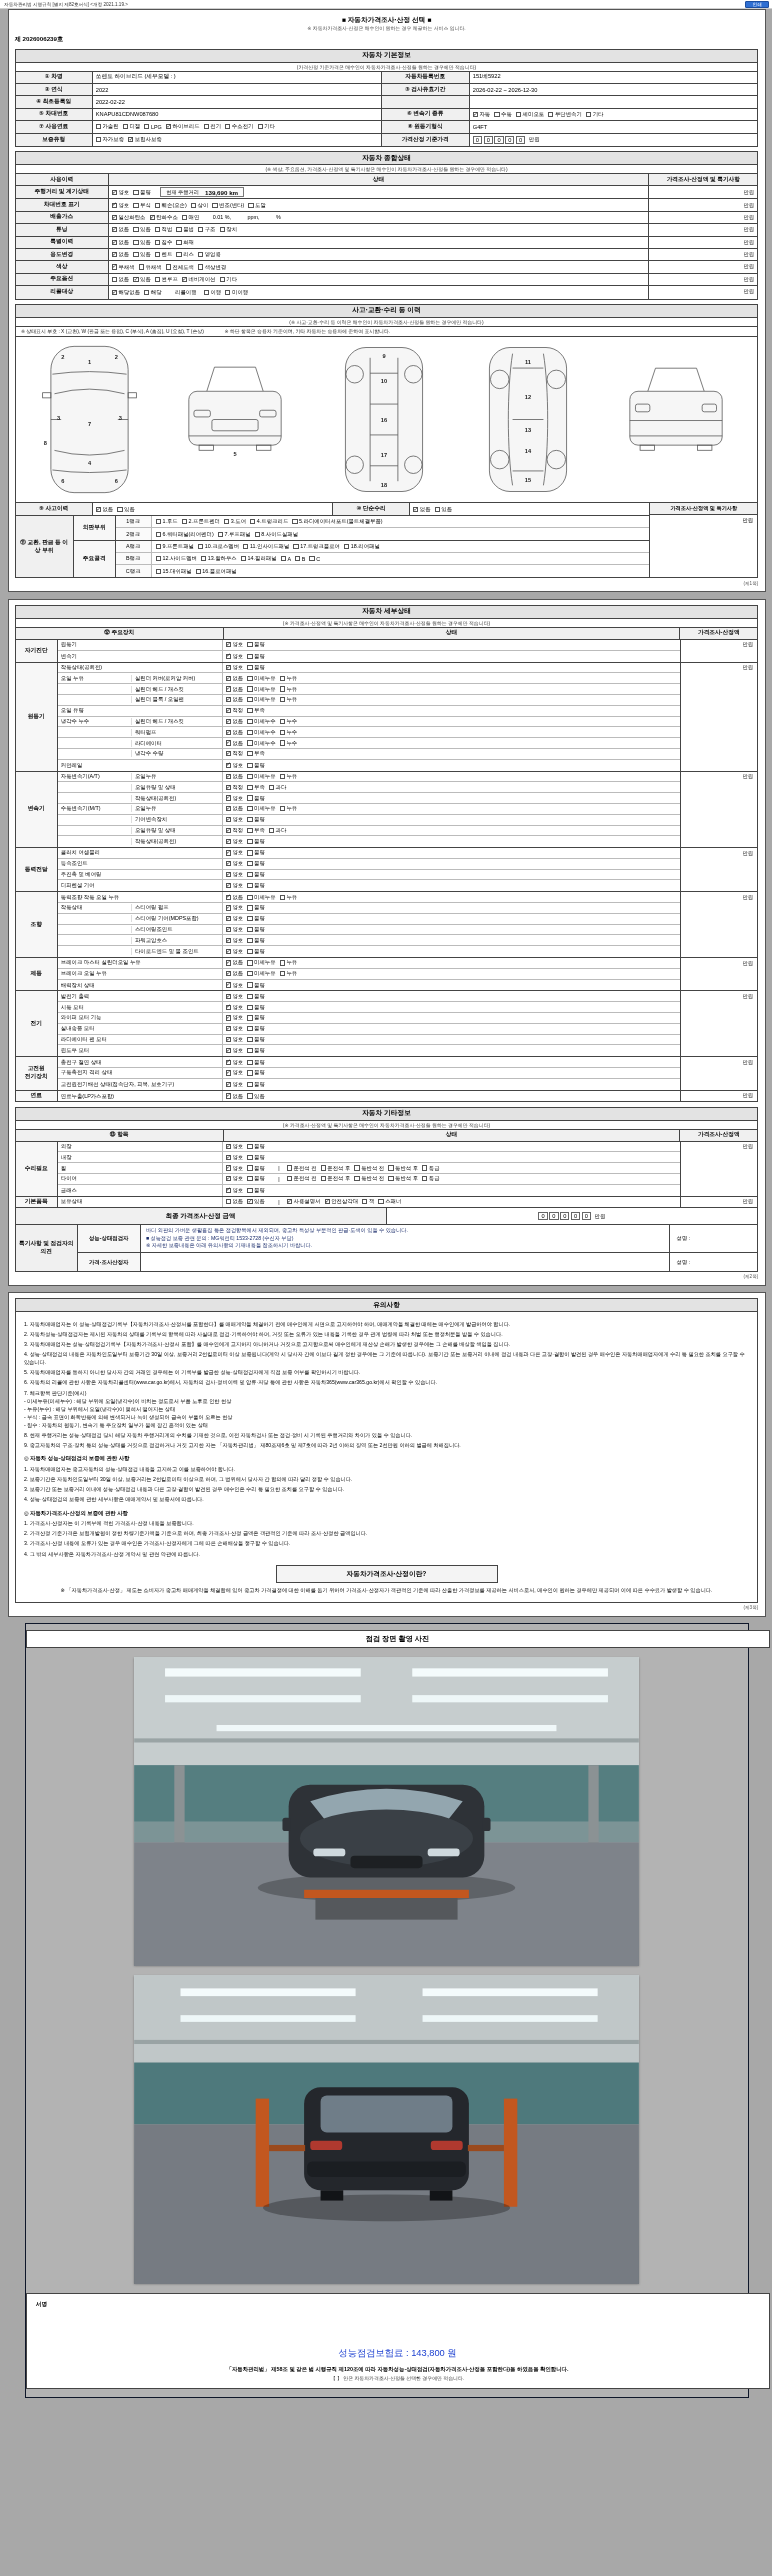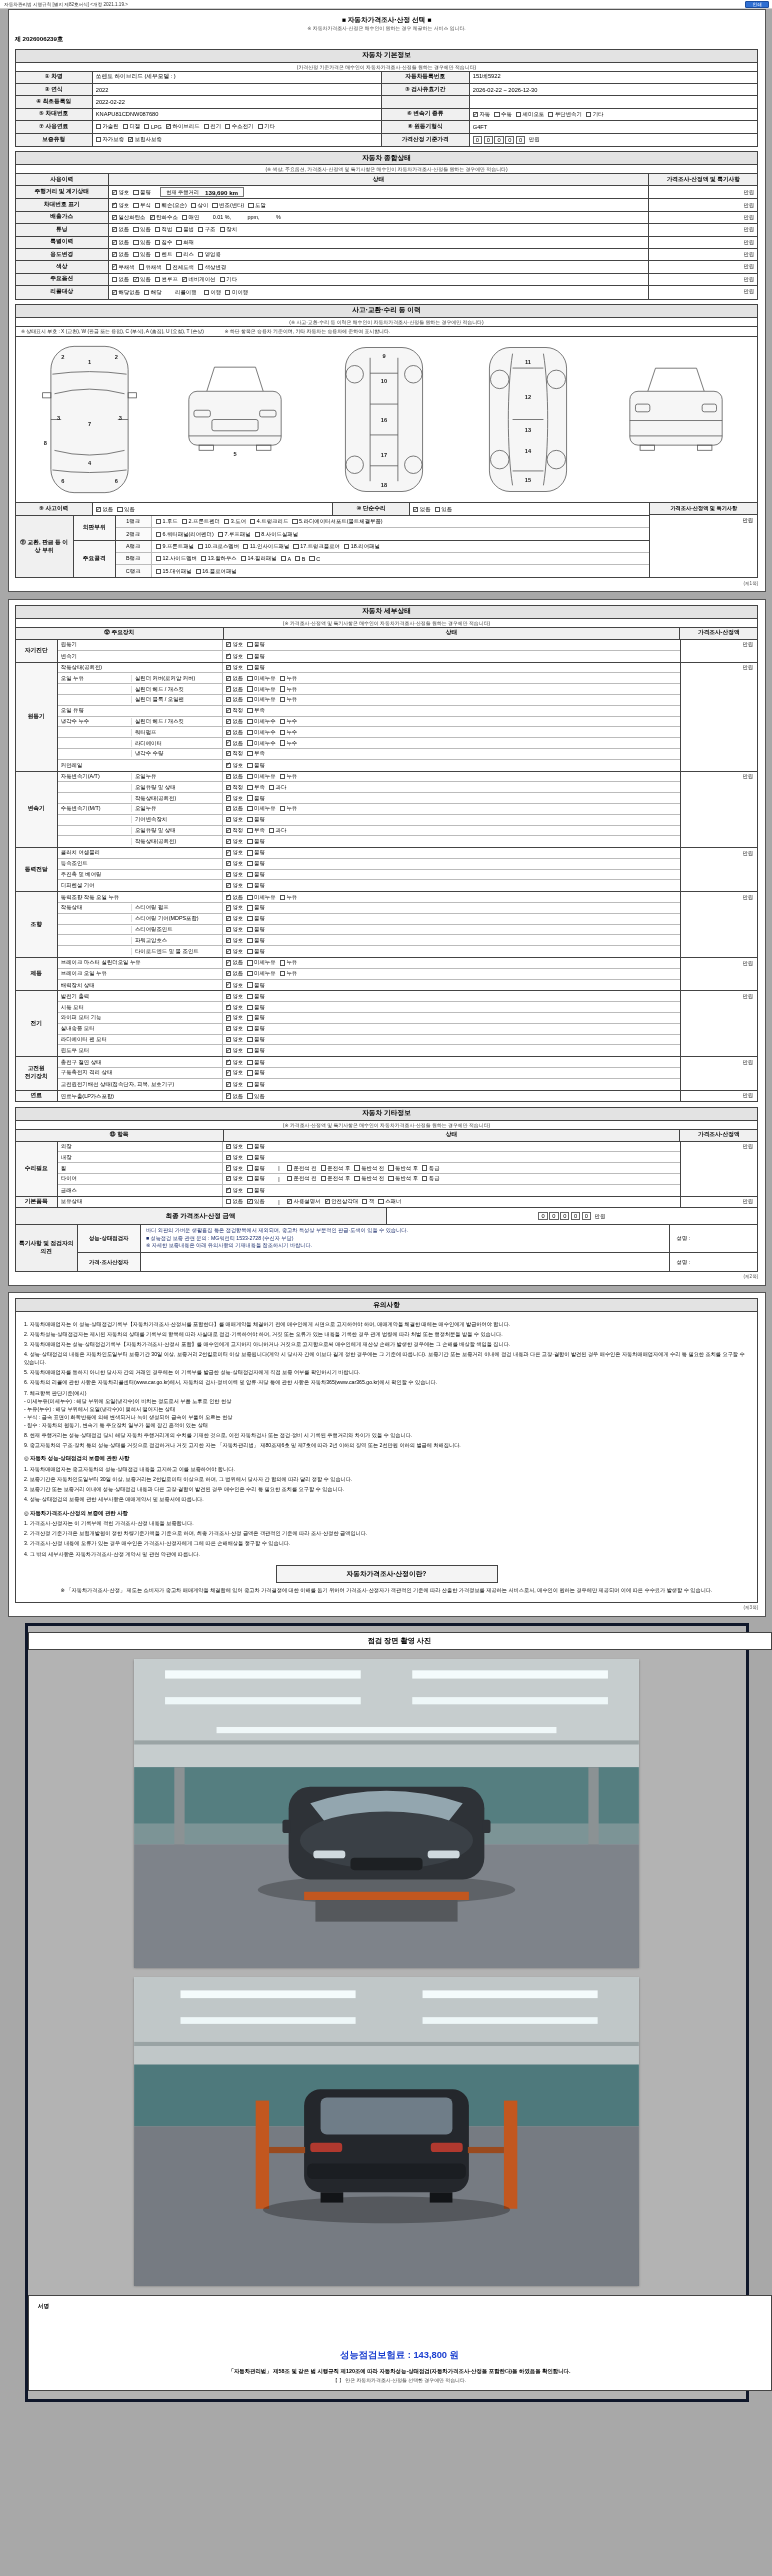--- a/index.html
+++ b/index.html
@@ -85,28 +85,28 @@
 .op-row:last-child{border-bottom:0}
 .op-who{flex:0 0 63px;background:#f7f7f7;border-right:0.5px solid #444;display:flex;align-items:center;justify-content:center;font-size:5.4px;font-weight:bold;text-align:center;padding:1px}
 .op-text{flex:1;padding:2.1px 5.2px;font-size:5.2px;white-space:pre-line;line-height:1.5;color:#1a2c6b}
 .op-sign{flex:0 0 88px;border-left:0.5px solid #444;display:flex;align-items:center;padding:0 6.2px;font-size:5.4px}
 .pgmark{text-align:right;font-size:4.6px;color:#555;margin-top:2.6px}
 .nt-body{border:0.5px solid #444;border-top:0;padding:5.2px 8.2px 6.2px;font-size:5.2px;line-height:1.55}
 .nitem{margin:2.1px 0;white-space:pre-line}
 .nsub{font-weight:bold;margin:5.2px 0 1.5px;font-size:5.4px}
 .define-box{width:222px;margin:7.2px auto 2.1px;border:1px solid #444;text-align:center;font-weight:bold;font-size:6.7px;padding:3.1px 0;background:#f4f4f4}
 .define-text{font-size:5.2px;margin:3.1px 7.2px 1px;line-height:1.55;text-align:center}
-.photo-area{width:724px;margin:0 auto;background:#b3b3b3;border:3px solid #0f172a;padding:6.2px 0 8.2px}
+.photo-area{width:724px;margin:0 auto;background:#b3b3b3;border:1px solid #0f172a;padding:6.2px 0 8.2px}
 .photo-bar{background:#fff;border:0.5px solid #444;width:744px;margin:0 auto;text-align:center;font-weight:bold;font-size:7.2px;padding:2.6px 0}
 .photo-frame{width:505px;margin:9.3px auto 0;box-shadow:0 0.5px 2.1px rgba(0,0,0,.35)}
 .photo{width:505px;height:309px;display:block}
 .sign-block{background:#fff;border:0.5px solid #444;width:744px;margin:9.3px auto 0;padding:6.2px 9.3px 7.2px}
 .sign-label{font-size:5.7px;font-weight:bold}
 .sign-space{height:36px}
-.premium{text-align:center;color:#1b3fd0;font-weight:bold;font-size:9.3px;margin:2.1px 0 6.2px}
+.premium{text-align:center;color:#1b3fd0;font-weight:normal;font-size:9.3px;margin:2.1px 0 6.2px}
 .footer1{text-align:center;font-size:5.4px;font-weight:bold}
 .footer2{text-align:center;font-size:4.9px;color:#333;margin-top:2.1px}
 </style>
 </head>
 <body>
 
 <div class="topbar">
   <span>자동차관리법 시행규칙 [별지 제82호서식] &lt;개정 2021.1.19.&gt;</span>
   <button class="btn-blue">인쇄</button>
 </div>

